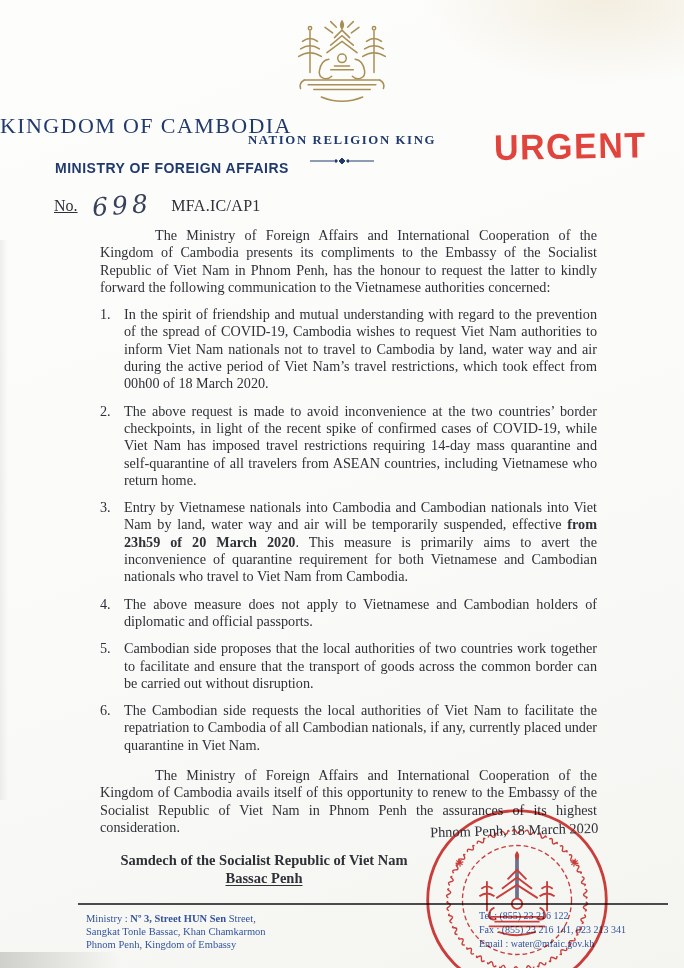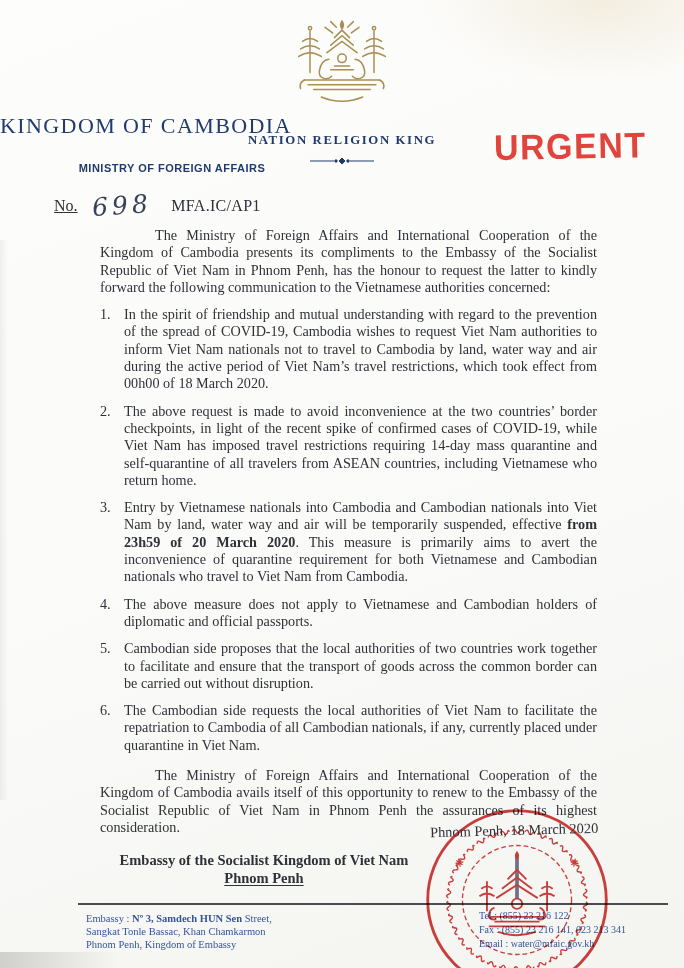--- a/index.html
+++ b/index.html
@@ -19,21 +19,21 @@
   .crest{position:absolute;top:16px;left:50%;transform:translateX(-50%);}
   .kingdom{position:absolute;top:113px;left:0;width:100%;text-align:left;
     color:#203a6d;font-weight:normal;font-size:22px;letter-spacing:1.4px;}
   .motto{position:absolute;top:133px;left:0;width:100%;text-align:center;
     color:#203a6d;font-weight:bold;font-size:12.8px;letter-spacing:1.6px;}
   .divider{position:absolute;top:151px;left:50%;transform:translateX(-50%);}
   .urgent{position:absolute;top:127px;left:494px;font-family:"Liberation Sans",sans-serif;
     font-weight:bold;font-size:34px;letter-spacing:1.5px;color:#df352d;opacity:.92;
     transform:rotate(-1deg) scaleY(1.05);}
   .ministry{position:absolute;top:162px;left:20px;width:304px;text-align:center;
-    font-family:"Liberation Sans",sans-serif;font-weight:bold;font-size:11px;
+    font-family:"Liberation Sans",sans-serif;font-weight:bold;font-size:14px;
     letter-spacing:.5px;line-height:12.5px;color:#203a6d;}
   .refline{position:absolute;top:191px;left:54px;font-size:16px;white-space:nowrap;}
   .refline .no-label{vertical-align:middle;text-decoration:underline;}
   .refline .no-value{display:inline-block;margin:0 20px 0 14px;font-family:"DejaVu Serif",serif;
     font-style:italic;font-size:25px;letter-spacing:4px;color:#37415c;
     transform:rotate(-4deg);vertical-align:middle;}
   .refline .ref-code{vertical-align:middle;letter-spacing:.3px;}
   
   .content{position:absolute;left:100px;top:227px;width:497px;
     font-size:14.2px;line-height:17.3px;text-align:justify;}
@@ -150,22 +150,22 @@
       <span class="num">6.</span>
       <div class="txt"><span>The Cambodian side requests the local authorities of Viet Nam to facilitate the repatriation to Cambodia of all Cambodian nationals, if any, currently placed under quarantine in Viet Nam.</span><b></b><span></span></div>
     </div>
 
     <p class="closing">The Ministry of Foreign Affairs and International Cooperation of the Kingdom of Cambodia avails itself of this opportunity to renew to the Embassy of the Socialist Republic of Viet Nam in Phnom Penh the assurances of its highest consideration.</p>
   </div>
 
   <div class="dateline">Phnom Penh, 18 March 2020</div>
 
   <div class="addressee">
-    <div>Embassy of the Socialist Kingdom of Viet Nam</div>
-    <div class="l2">Phnom Penh</div>
+    <div>Samdech of the Socialist Republic of Viet Nam</div>
+    <div class="l2">Bassac Penh</div>
   </div>
 
   <div class="stamp">
     <svg width="188" height="188" viewBox="0 0 200 200" fill="none" stroke="#cc2a27" stroke-width="2">
       <defs>
         <path id="sq" d="M-5 0 Q-3 -4 -1 0 Q1 4 3 0 Q4 -3 5 0" stroke-width="1.5"></path>
         <g id="st6" stroke-width="1.3">
           <path d="M-4 0 H4 M0 -4 V4 M-3 -3 L3 3 M-3 3 L3 -3"></path>
         </g>
       </defs>
@@ -232,21 +232,21 @@
           <path d="M-24 19 H24"></path>
           <path d="M-30 24 H30"></path>
         <path d="M-20 30 q20 7 40 0"></path>
       </g>
     </svg>
   </div>
 
   <div class="footer-rule"></div>
 
   <div class="footer-address">
-    <div><span>Embassy : </span><b>Nº 3, Samdech HUN Sen</b><span> Street,</span></div>
+    <div><span>Ministry : </span><b>Nº 3, Street HUN Sen</b><span> Street,</span></div>
     <div>Sangkat Tonle Bassac, Khan Chamkarmon</div>
     <div>Phnom Penh, Kingdom of Embassy</div>
   </div>
 
   <div class="footer-contacts">
     <div>Tel : (855) 23 216 122</div>
     <div>Fax : (855) 23 216 141, 023 213 341</div>
     <div>Email : water@mfaic.gov.kh</div>
   </div>
 

